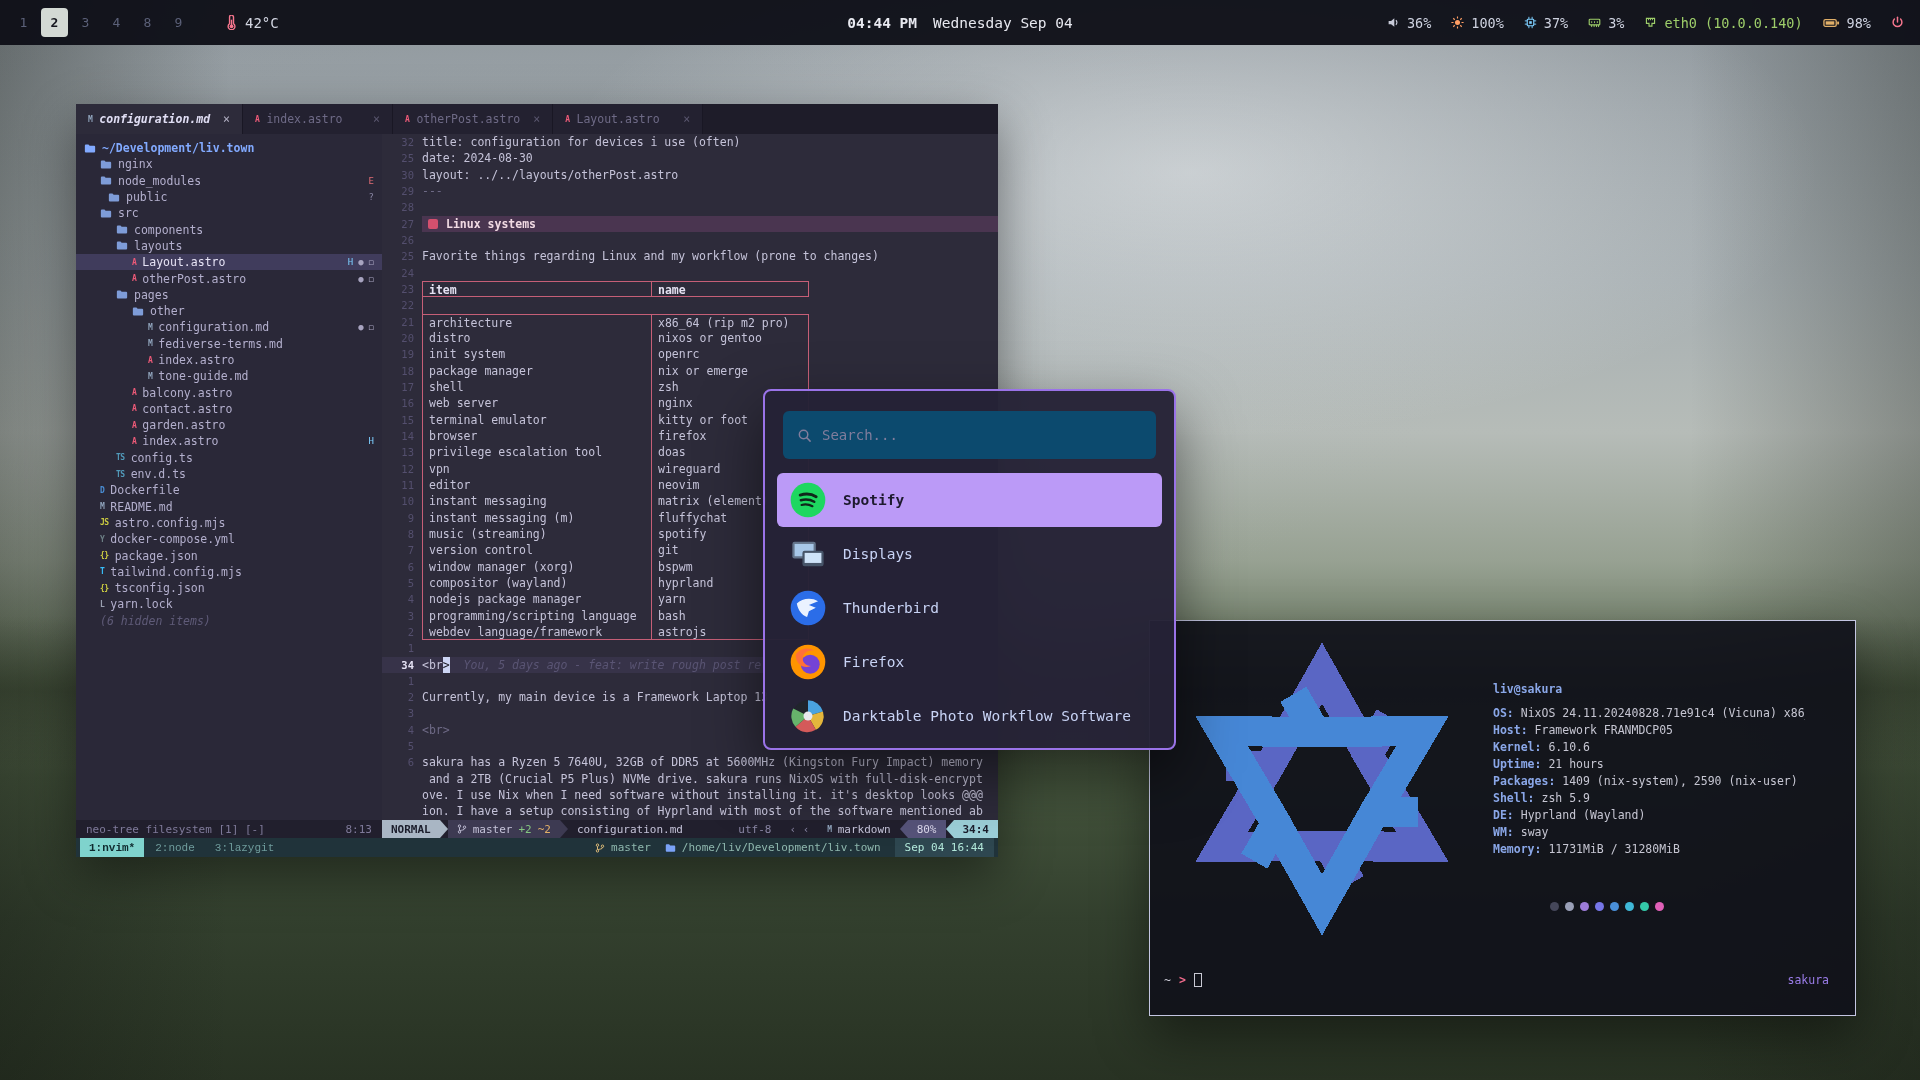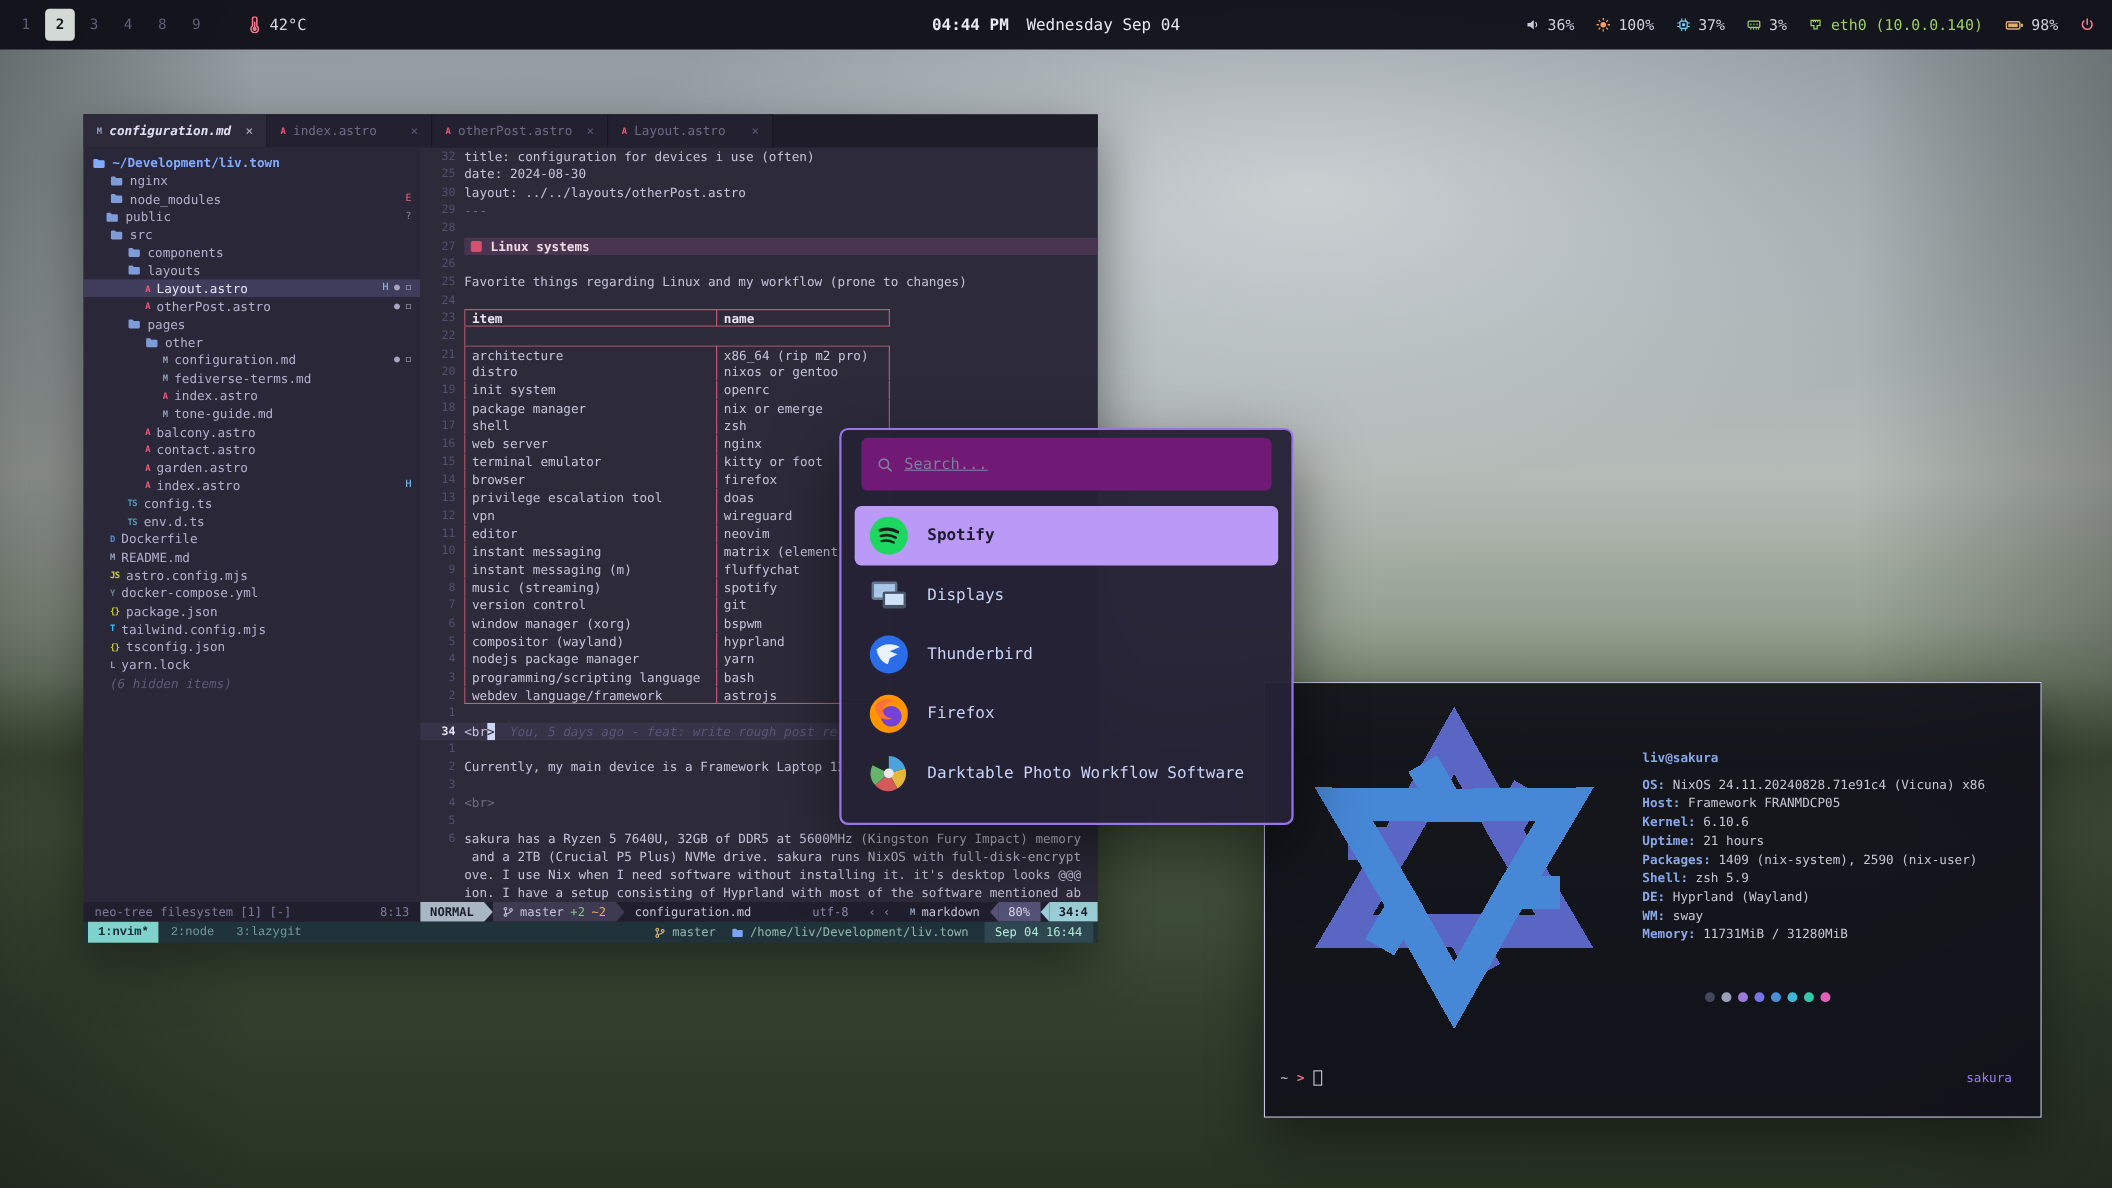--- a/index.html
+++ b/index.html
@@ -103,22 +103,22 @@
   .twin.active { background:#7fd3cd; color:#0f2a2e; font-weight:bold; }
   .tmux-right { margin-left:auto; display:flex; align-items:center; height:100%; gap:14px; }
   .tmux-item { display:flex; align-items:center; gap:6px; color:#8fb8ae; }
   .tmux-date { background:#2e4750; color:#b2e8da; padding:0 10px; height:100%;
     display:flex; align-items:center; }
 
   
   .launcher { position:absolute; left:763px; top:389px; width:413px; height:361px; z-index:40;
     background:rgba(37,34,54,0.97); border:2px solid #9a73e8; border-radius:8px;
     box-shadow:0 24px 60px rgba(0,0,0,0.5); overflow:hidden; }
-  .searchbox { margin:7px 18px 0; height:48px; background:#701a75; border-radius:6px;
-    display:flex; align-items:center; padding:0 14px; gap:10px; color:#817d9c;text-decoration:underline; }
+  .searchbox { margin:20px 18px 0; height:48px; background:#0c4a6e; border-radius:6px;
+    display:flex; align-items:center; padding:0 14px; gap:10px; color:#817d9c; }
   .searchbox input { background:transparent; border:none; outline:none; flex:1;
     color:#c8ccdf; font-family:inherit; font-size:14px; }
   .searchbox input::placeholder { color:#817d9c; }
   .litems { margin:14px 12px 0; display:flex; flex-direction:column; }
   .litem { height:54px; display:flex; align-items:center; gap:16px; padding:0 12px;
     border-radius:6px; color:#c8d3f5; font-size:14.5px; }
   .litem.selected { background:#bb9af7; color:#1d1a2e; font-weight:bold; }
   .appicon { width:38px; height:38px; flex:none; display:flex; }
 
   
@@ -283,21 +283,21 @@
           <span class="tree-icon" style="color: rgb(126, 156, 216);">
             <svg width="12" height="11" viewBox="0 0 14 12">
               <path d="M1 2.5A1.2 1.2 0 0 1 2.2 1.3h3l1.4 1.5h5.2A1.2 1.2 0 0 1 13 4v5.6a1.2 1.2 0 0 1-1.2 1.2H2.2A1.2 1.2 0 0 1 1 9.6z" fill="currentColor"></path>
             </svg>
           </span>
           <span>node_modules</span>
           <span class="badges">
             <span style="color: rgb(224, 108, 117);">E</span>
           </span>
         </div>
-        <div class="trow" style="padding-left: 20px;">
+        <div class="trow" style="padding-left: 32px;">
           <span class="tree-icon" style="color: rgb(126, 156, 216);">
             <svg width="12" height="11" viewBox="0 0 14 12">
               <path d="M1 2.5A1.2 1.2 0 0 1 2.2 1.3h3l1.4 1.5h5.2A1.2 1.2 0 0 1 13 4v5.6a1.2 1.2 0 0 1-1.2 1.2H2.2A1.2 1.2 0 0 1 1 9.6z" fill="currentColor"></path>
             </svg>
           </span>
           <span>public</span>
           <span class="badges">
             <span style="color: rgb(138, 134, 165);">?</span>
           </span>
         </div>

